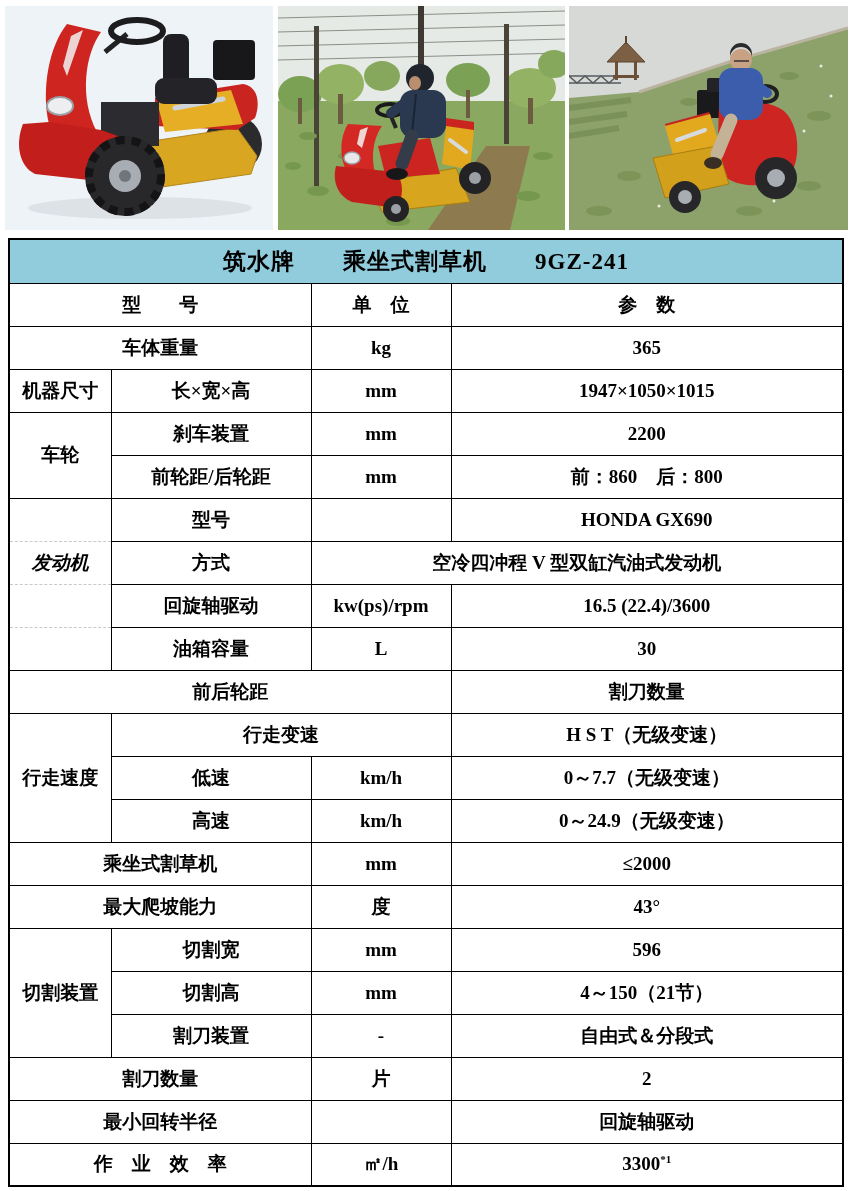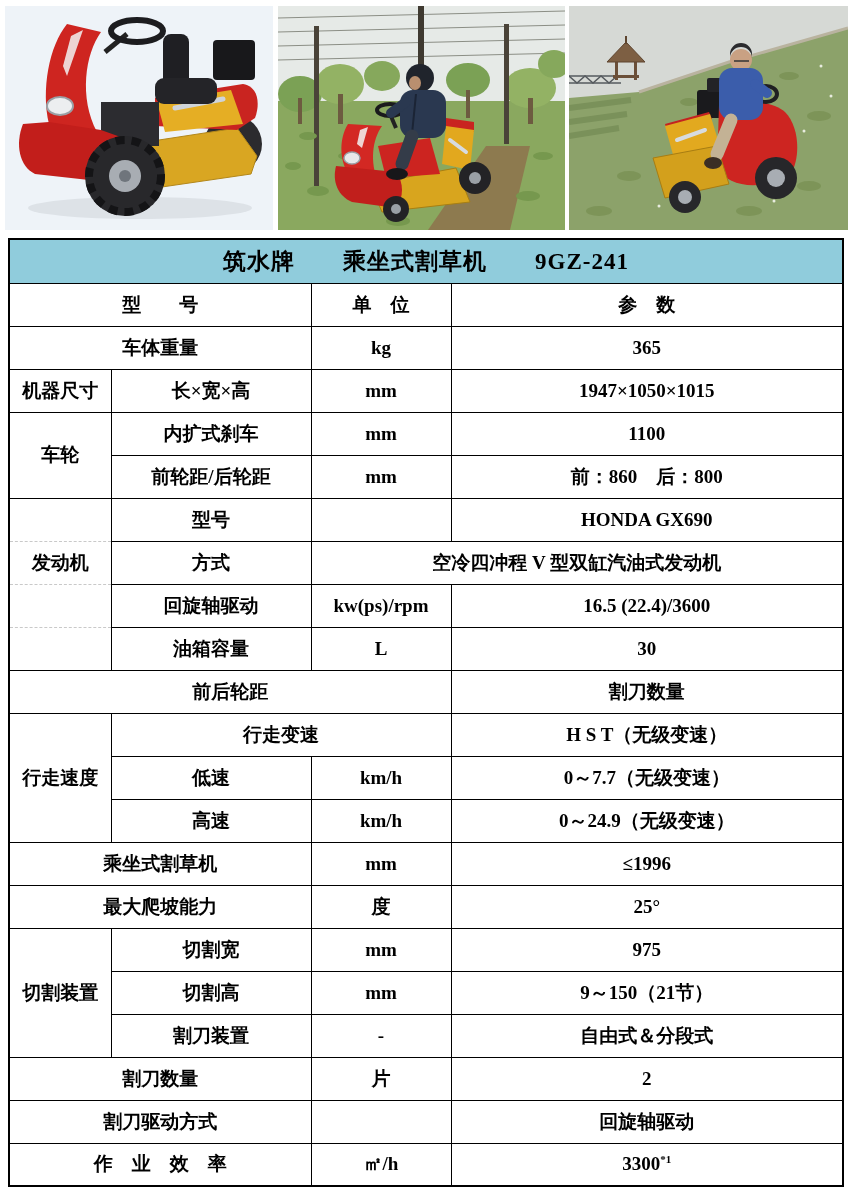--- a/index.html
+++ b/index.html
@@ -10,21 +10,21 @@
   .ph{display:block;height:224px;background:#e8ebe8;}
   .p1{width:268px;margin-left:5px;}
   .p2{width:287px;margin-left:5px;}
   .p3{width:279px;margin-left:4px;}
   
   table.spec{position:absolute;left:8px;top:238px;width:834px;border-collapse:collapse;border:2px solid #000;table-layout:fixed;}
   table.spec td{border:1px solid #000;text-align:center;vertical-align:middle;font-weight:bold;font-size:19px;color:#000;padding:0 4px;overflow:hidden;}
   tr.r{height:43px;}
   tr.title-row{height:44px;}
   tr.title-row td{background:#90ccdc;font-size:23px;letter-spacing:1px;}
-  td.engine-cell{position:relative;padding:0;}
+  td.engine-cell{position:relative;padding:0;font-style:italic;}
   .engine-cell .dash{position:absolute;left:0;right:0;height:0;border-top:1px dashed #c9c9c9;}
   .engine-cell .d1{top:25%;} .engine-cell .d2{top:50%;} .engine-cell .d3{top:75%;}
   .engine-cell .engine-label{position:absolute;left:0;top:25%;height:25%;width:100%;display:flex;align-items:center;justify-content:center;}
   sup.note{font-size:11px;vertical-align:super;line-height:0;}
 </style>
 </head>
 <body>
 
 <div class="page">
 
@@ -214,23 +214,23 @@
 
     <tr class="r">
       <td>机器尺寸</td>
       <td>长×宽×高</td>
       <td>mm</td>
       <td>1947×1050×1015</td>
     </tr>
 
     <tr class="r">
       <td rowspan="2">车轮</td>
-      <td>内扩式刹车</td>
-      <td>mm</td>
-      <td>1100</td>
+      <td>刹车装置</td>
+      <td>mm</td>
+      <td>2200</td>
     </tr>
     <tr class="r">
       <td>前轮距/后轮距</td>
       <td>mm</td>
       <td>前：860　后：800</td>
     </tr>
 
     <tr class="r">
       <td rowspan="4" class="engine-cell">
         <div class="dash d1"></div>
@@ -274,54 +274,54 @@
     </tr>
     <tr class="r">
       <td>高速</td>
       <td>km/h</td>
       <td>0～24.9（无级变速）</td>
     </tr>
 
     <tr class="r">
       <td colspan="2">乘坐式割草机</td>
       <td>mm</td>
-      <td>≤1996</td>
+      <td>≤2000</td>
     </tr>
 
     <tr class="r">
       <td colspan="2">最大爬坡能力</td>
       <td>度</td>
-      <td>25°</td>
+      <td>43°</td>
     </tr>
 
     <tr class="r">
       <td rowspan="3">切割装置</td>
       <td>切割宽</td>
       <td>mm</td>
-      <td>975</td>
+      <td>596</td>
     </tr>
     <tr class="r">
       <td>切割高</td>
       <td>mm</td>
-      <td>9～150（21节）</td>
+      <td>4～150（21节）</td>
     </tr>
     <tr class="r">
       <td>割刀装置</td>
       <td>-</td>
       <td>自由式＆分段式</td>
     </tr>
 
     <tr class="r">
       <td colspan="2">割刀数量</td>
       <td>片</td>
       <td>2</td>
     </tr>
 
     <tr class="r">
-      <td colspan="2">割刀驱动方式</td>
+      <td colspan="2">最小回转半径</td>
       <td></td>
       <td>回旋轴驱动</td>
     </tr>
 
     <tr class="r">
       <td colspan="2">作　业　效　率</td>
       <td>㎡/h</td>
       <td><span>3300</span><sup class="note">*1</sup></td>
     </tr>
   </tbody>

